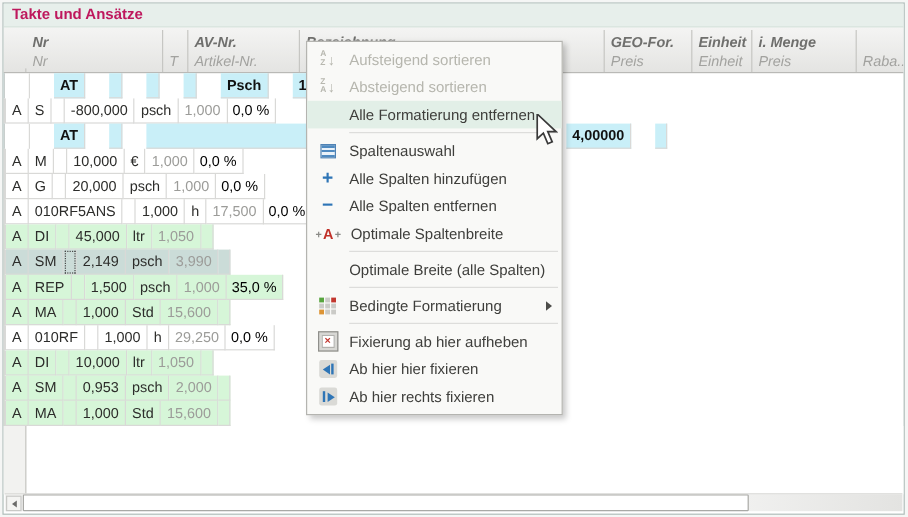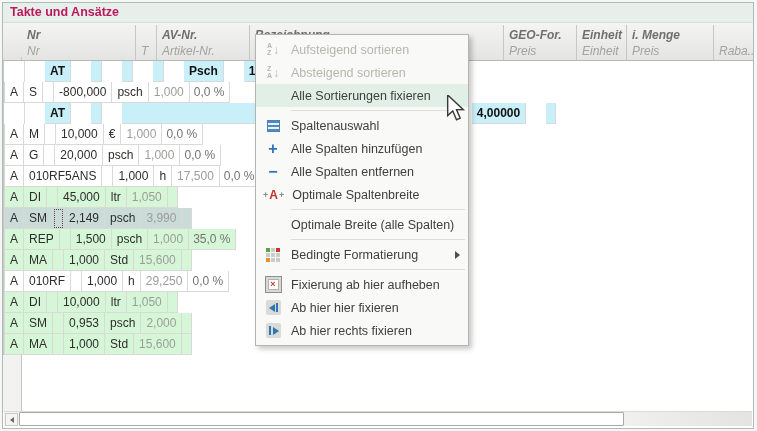--- a/index.html
+++ b/index.html
@@ -30,21 +30,21 @@
   .r-cyan .td, .r-cyan .tbg { background:#c9eff8; }
   .r-cyan { font-weight:bold; color:#111;gap:20px; }
   .r-cyan .td.tree{ background:#fff; }
   .r-green .td, .r-green .tbg { background:#d6f6d8; }
   .r-green .td.tree{ background:#fff; }
   .r-sel .td, .r-sel .tbg { background:#cbdcd8; }
   .r-sel .td.tree{ background:#fff; }
   .td.geo { text-align:right; }
   .td.im  { text-align:right; color:#9c9c99; }
   .r-cyan .td.im { text-align:center; color:#111; }
-  .td.raba { color:#737373; padding-left:4px; }
+  .td.raba { color:#000000; padding-left:4px; }
   .focus-cell { outline:1px dotted #4a4a4a; outline-offset:-2px; }
   .bez-offset { padding-left:221px; font-weight:bold; }
   
   .filler{ position:relative; height:57px; background:#fff; }
   .ind-strip{ position:absolute; left:0; top:0; bottom:0; width:19px;
               background:#f2f2f0; border-right:1px solid #c6c6c3; }
   
   .hscroll{ position:absolute; left:1px; right:1px; bottom:2px; height:15px;
             background:linear-gradient(90deg,#f2f2f1 80%,#e3e3e1); border-top:1px solid #dadad8; }
   .sb-btn{ position:absolute; left:1px; top:1px; width:13px; height:13px;
@@ -364,21 +364,21 @@
   </div>
   <div class="mi dis">
     <span class="ico sortico">
         <i class="ltrs">Z<span style="display: block;">A</span></i>
         <i class="arr">↓</i>
       </span>
     <span>Absteigend sortieren</span>
   </div>
   <div class="mi hl">
     <span class="ico"></span>
-    <span>Alle Sortierungen fixieren</span>
+    <span>Alle Formatierung entfernen</span>
   </div>
   <div class="sep"></div>
   <div class="mi">
     <span class="ico">
         <span class="colchooser"></span>
       </span>
     <span>Spaltenauswahl</span>
   </div>
   <div class="mi">
     <span class="ico plusico">+</span>

